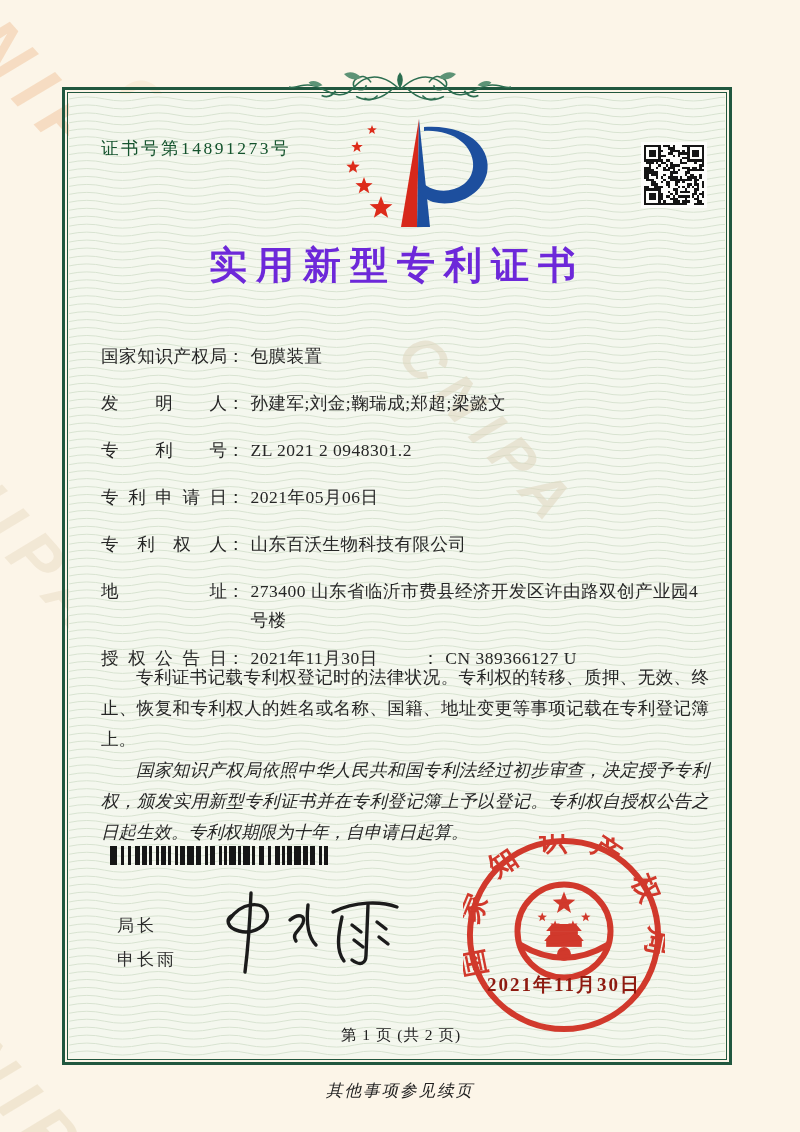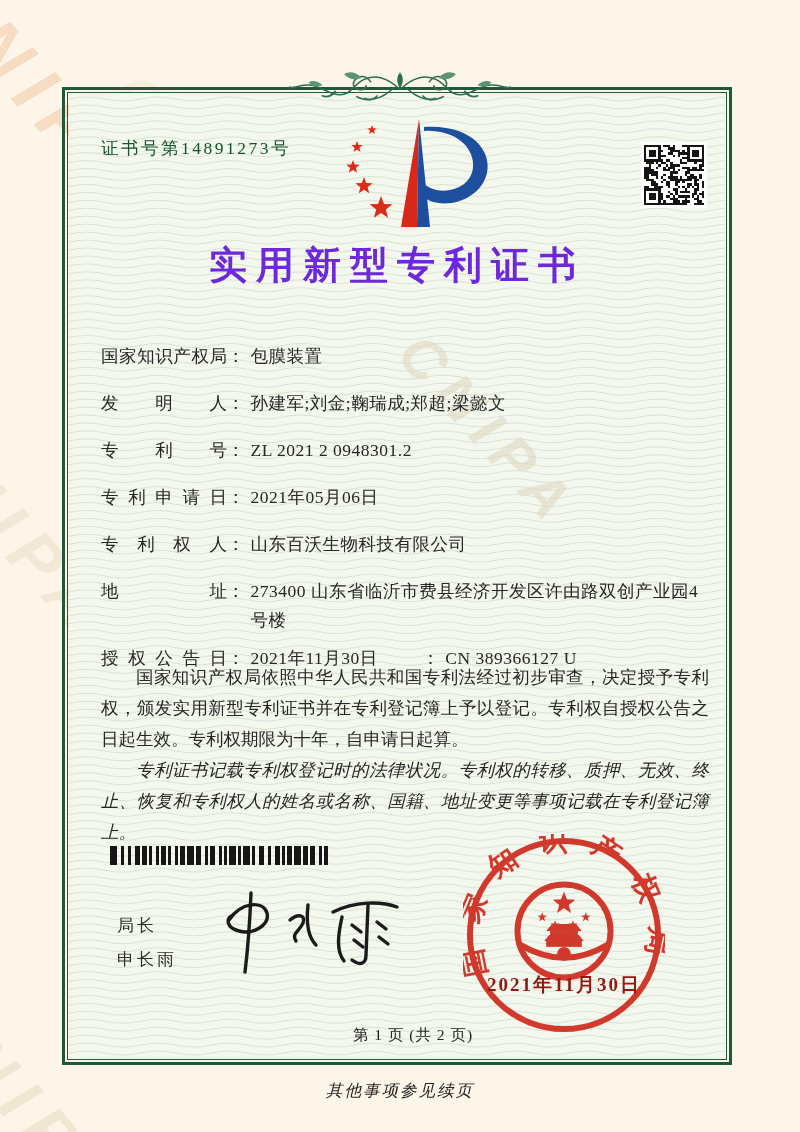--- a/index.html
+++ b/index.html
@@ -66,21 +66,21 @@
   .signer-title { left:48px; top:820px; font-family:"Liberation Sans",sans-serif;
                   font-size:17px; letter-spacing:3px; color:#2e2e2e;text-align:right; }
   .signer-name  { left:48px; top:854px; font-family:Liberation Serif, serif;
                   font-size:17px; letter-spacing:3px; color:#2e2e2e; }
   .sig     { left:126px; top:794px; width:244px; height:98px; }
   .sig svg { width:100%; height:100%; }
   .sealbox { left:394px; top:740px; width:202px; height:202px; }
   .sealbox svg { width:100%; height:100%; }
   .sealdate{ position:absolute; left:0; top:138px; width:100%; text-align:center;
              font-size:19px; font-weight:bold; letter-spacing:2px; color:#8e1a10; z-index:3; }
-  .pagenum { left:16px; bottom:12px; width:100%; text-align:center; font-size:15.5px;
+  .pagenum { left:4px; bottom:12px; width:100%; text-align:center; font-size:15.5px;
              letter-spacing:1px; color:#222;margin-top:36px; }
   
   .flourish { position:absolute; left:280px; top:60px; width:240px; height:56px; z-index:2; }
   .flourish svg { width:100%; height:100%; }
   .continuation { position:absolute; left:0; top:1080px; width:100%; text-align:center;
              font-size:16.5px; font-style:italic; letter-spacing:2px; color:#222; z-index:1; }
 </style>
 </head>
 <body>
 
@@ -901,22 +901,22 @@
           <span class="fcolon">：</span>
           <span class="fvalue">2021年11月30日</span>
         <span class="pair2">
             <span class="fcolon">：</span>
             <span class="fvalue">CN 389366127 U</span>
         </span>
       </div>
     </div>
 
     <div class="abs paras">
+      <p>专利证书记载专利权登记时的法律状况。专利权的转移、质押、无效、终止、恢复和专利权人的姓名或名称、国籍、地址变更等事项记载在专利登记簿上。</p>
       <p>国家知识产权局依照中华人民共和国专利法经过初步审查，决定授予专利权，颁发实用新型专利证书并在专利登记簿上予以登记。专利权自授权公告之日起生效。专利权期限为十年，自申请日起算。</p>
-      <p>专利证书记载专利权登记时的法律状况。专利权的转移、质押、无效、终止、恢复和专利权人的姓名或名称、国籍、地址变更等事项记载在专利登记簿上。</p>
     </div>
 
     <div class="abs barcode" id="barcode">
         <span class="bar" style="width: 7px;"></span>
         <span style="width: 4px;"></span>
         <span class="bar" style="width: 3px;"></span>
         <span style="width: 4px;"></span>
         <span class="bar" style="width: 3px;"></span>
         <span style="width: 4px;"></span>
         <span class="bar" style="width: 5px;"></span>

